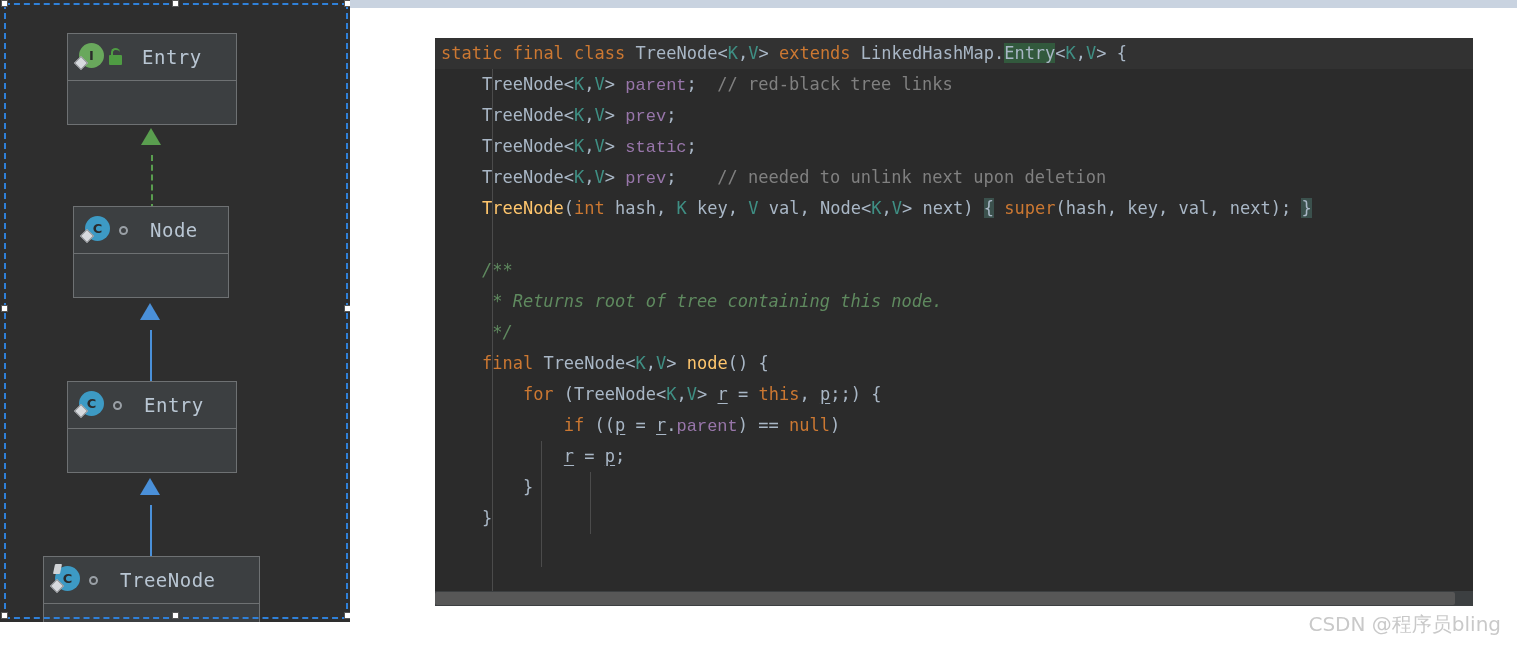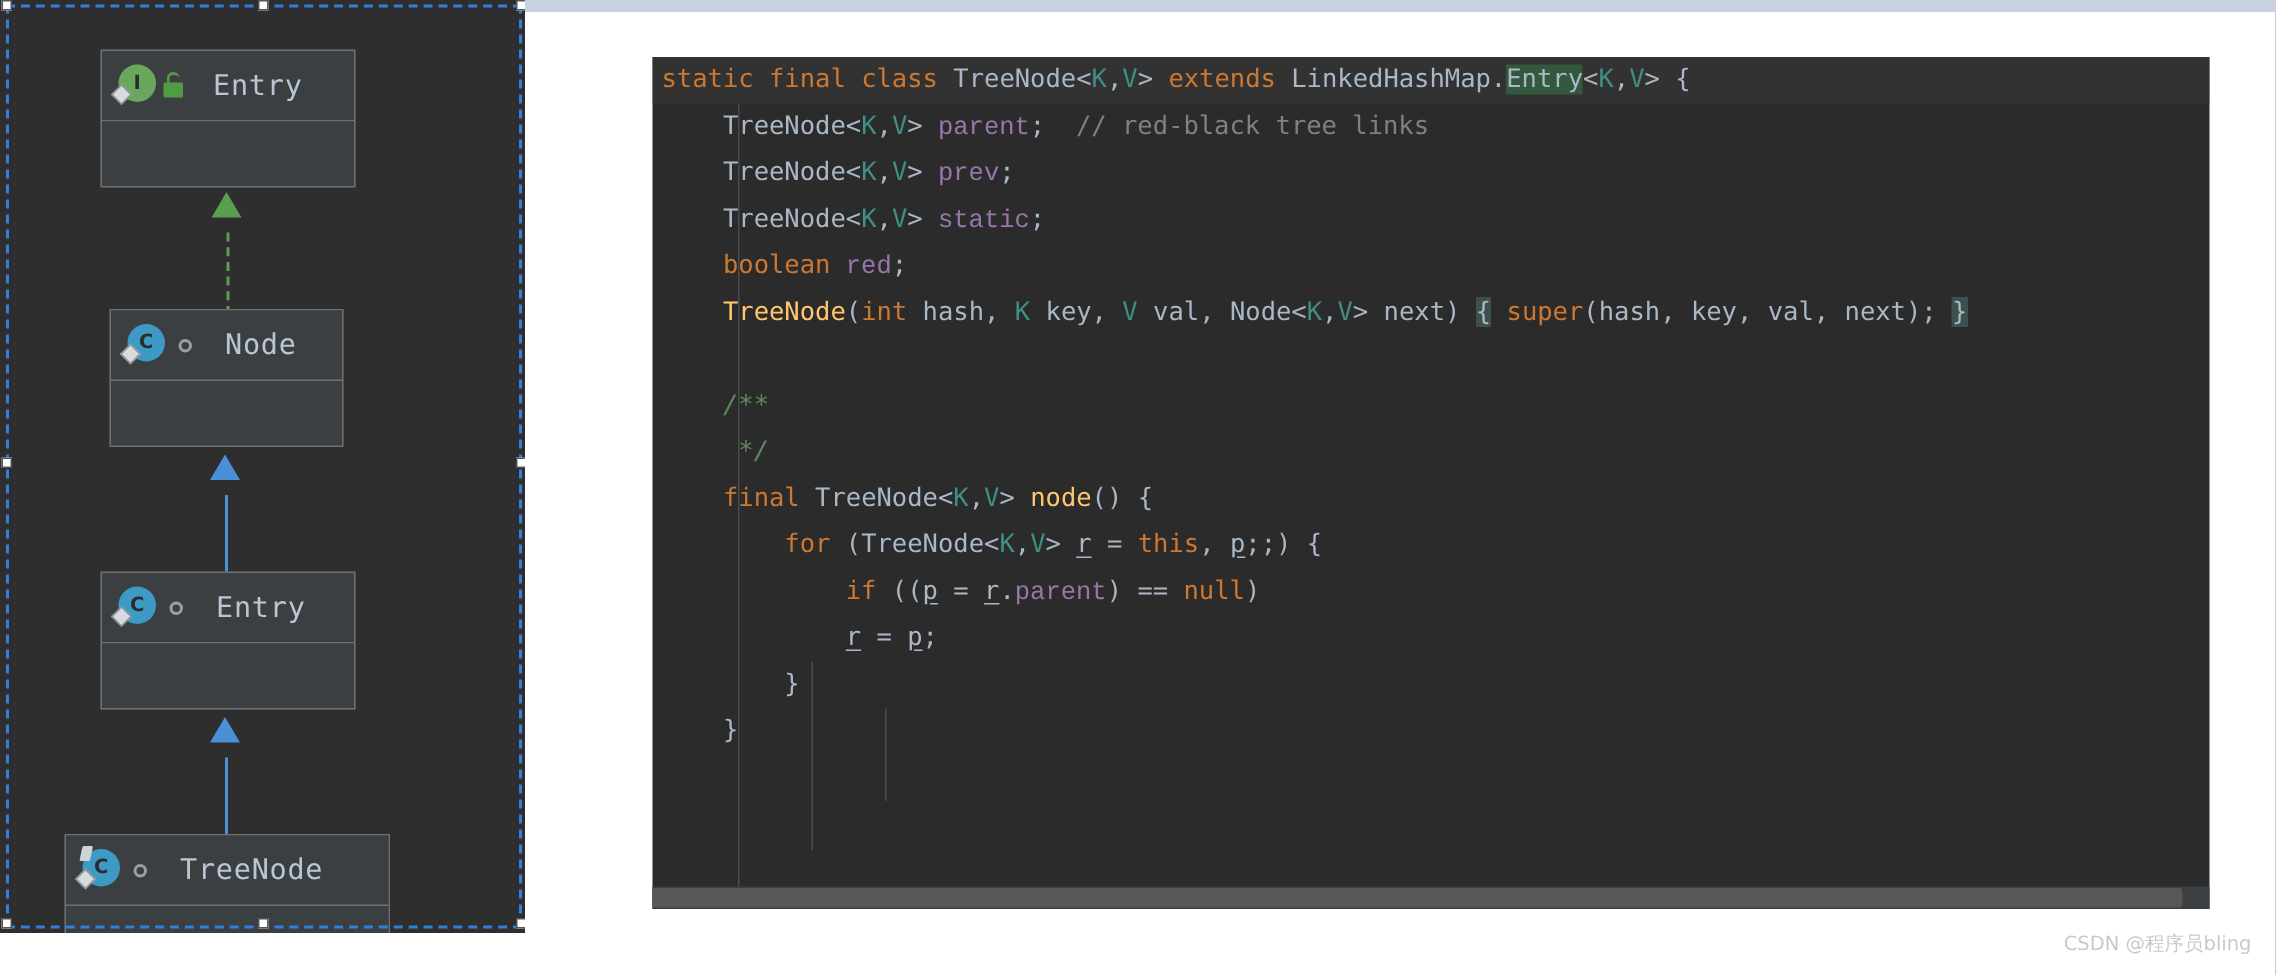--- a/index.html
+++ b/index.html
@@ -257,21 +257,21 @@
     background: #575757;
     border-radius: 2px;
   }
 
   
   .watermark {
     position: absolute;
     right: 16px;
     bottom: 12px;
     font-family: "DejaVu Sans", sans-serif;
-    font-size: 13px;
+    font-size: 20px;
     color: #c9c9c9;
     white-space: nowrap;
   }
 </style>
 </head>
 <body>
 
 <div class="top-band"></div>
 
 <div class="uml-panel">
@@ -364,29 +364,30 @@
     <div class="indent-guide" style="left:155px; top:434px; height:62px;"></div>
 
     <div class="code-line caret-line"><span class="kw">static</span> <span class="kw">final</span> <span class="kw">class</span> <span class="ty">TreeNode</span><span class="punct">&lt;</span><span class="gen">K</span><span class="punct">,</span><span class="gen">V</span><span class="punct">&gt;</span> <span class="kw">extends</span> <span class="ty">LinkedHashMap</span><span class="punct">.</span><span class="ty hl-usage">Entry</span><span class="punct">&lt;</span><span class="gen">K</span><span class="punct">,</span><span class="gen">V</span><span class="punct">&gt;</span> <span class="punct">{</span></div>
 
     <div class="code-line">    <span class="ty">TreeNode</span><span class="punct">&lt;</span><span class="gen">K</span><span class="punct">,</span><span class="gen">V</span><span class="punct">&gt;</span> <span class="fld">parent</span><span class="punct">;</span>  <span class="cmt">// red-black tree links</span></div>
 
     <div class="code-line">    <span class="ty">TreeNode</span><span class="punct">&lt;</span><span class="gen">K</span><span class="punct">,</span><span class="gen">V</span><span class="punct">&gt;</span> <span class="fld">prev</span><span class="punct">;</span></div>
 
     <div class="code-line">    <span class="ty">TreeNode</span><span class="punct">&lt;</span><span class="gen">K</span><span class="punct">,</span><span class="gen">V</span><span class="punct">&gt;</span> <span class="fld">static</span><span class="punct">;</span></div>
 
-
-    <div class="code-line">    <span class="kw">boolean</span> <span class="fld">red</span><span class="punct">;</span></div>
+    <div class="code-line">    <span class="ty">TreeNode</span><span class="punct">&lt;</span><span class="gen">K</span><span class="punct">,</span><span class="gen">V</span><span class="punct">&gt;</span> <span class="fld">prev</span><span class="punct">;</span>    <span class="cmt">// needed to unlink next upon deletion</span></div>
+
 
     <div class="code-line">    <span class="meth">TreeNode</span><span class="punct">(</span><span class="kw">int</span> <span class="ty">hash</span><span class="punct">,</span> <span class="gen">K</span> <span class="ty">key</span><span class="punct">,</span> <span class="gen">V</span> <span class="ty">val</span><span class="punct">,</span> <span class="ty">Node</span><span class="punct">&lt;</span><span class="gen">K</span><span class="punct">,</span><span class="gen">V</span><span class="punct">&gt;</span> <span class="ty">next</span><span class="punct">)</span> <span class="punct hl-brace">{</span> <span class="kw">super</span><span class="punct">(</span><span class="ty">hash</span><span class="punct">,</span> <span class="ty">key</span><span class="punct">,</span> <span class="ty">val</span><span class="punct">,</span> <span class="ty">next</span><span class="punct">);</span> <span class="punct hl-brace">}</span></div>
 
     <div class="code-line"> </div>
 
     <div class="code-line">    <span class="doc">/**</span></div>
 
+    <div class="code-line">     <span class="doc">* Returns root of tree containing this node.</span></div>
 
     <div class="code-line">     <span class="doc">*/</span></div>
 
     <div class="code-line">    <span class="kw">final</span> <span class="ty">TreeNode</span><span class="punct">&lt;</span><span class="gen">K</span><span class="punct">,</span><span class="gen">V</span><span class="punct">&gt;</span> <span class="meth">node</span><span class="punct">()</span> <span class="punct">{</span></div>
 
     <div class="code-line">        <span class="kw">for</span> <span class="punct">(</span><span class="ty">TreeNode</span><span class="punct">&lt;</span><span class="gen">K</span><span class="punct">,</span><span class="gen">V</span><span class="punct">&gt;</span> <span class="ty uline">r</span> <span class="punct">=</span> <span class="kw">this</span><span class="punct">,</span> <span class="ty uline">p</span><span class="punct">;;)</span> <span class="punct">{</span></div>
 
     <div class="code-line">            <span class="kw">if</span> <span class="punct">((</span><span class="ty uline">p</span> <span class="punct">=</span> <span class="ty uline">r</span><span class="punct">.</span><span class="fld">parent</span><span class="punct">)</span> <span class="punct">==</span> <span class="kw">null</span><span class="punct">)</span></div>
 
 

